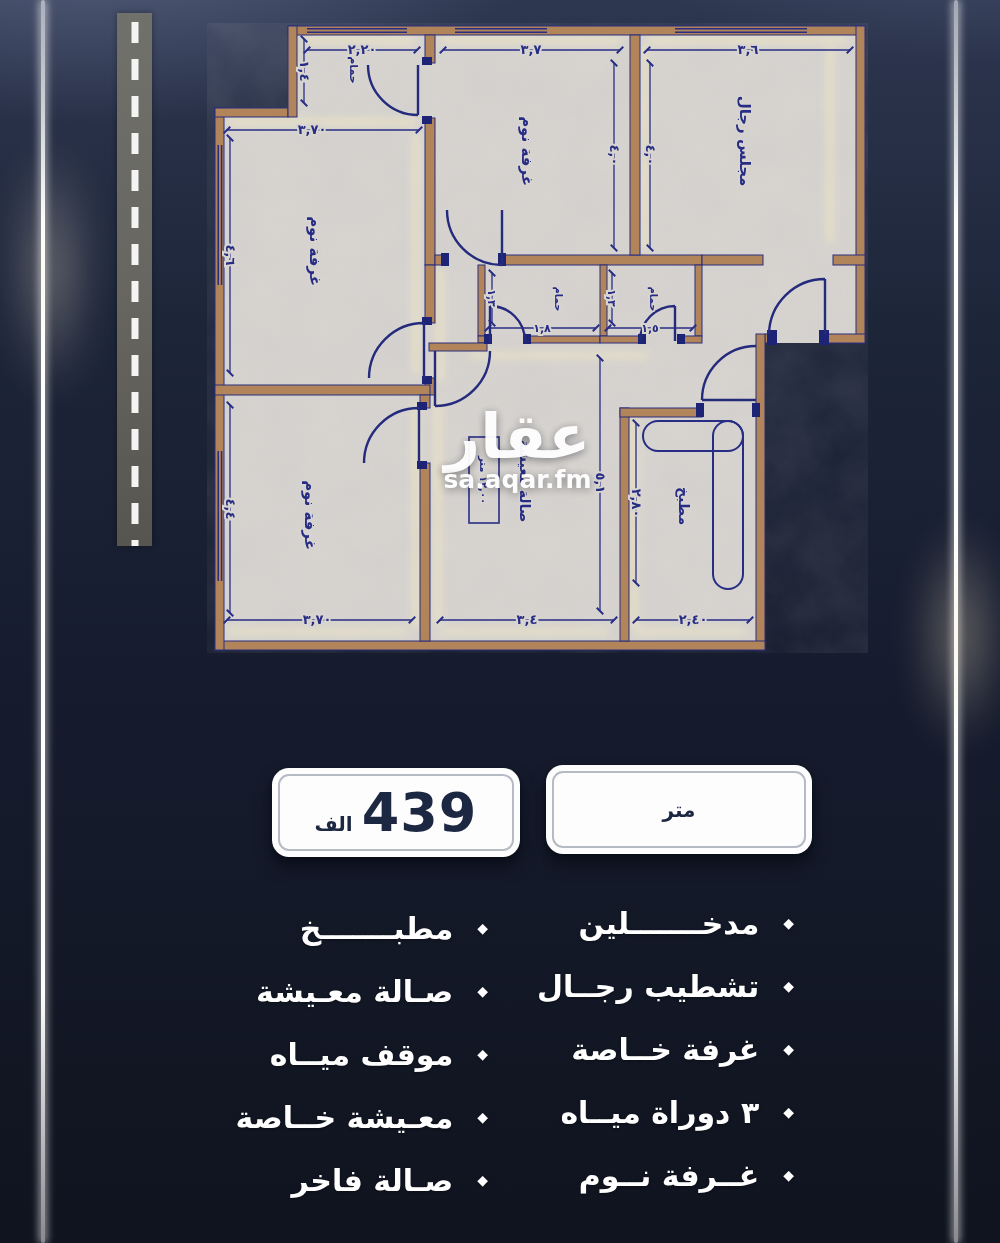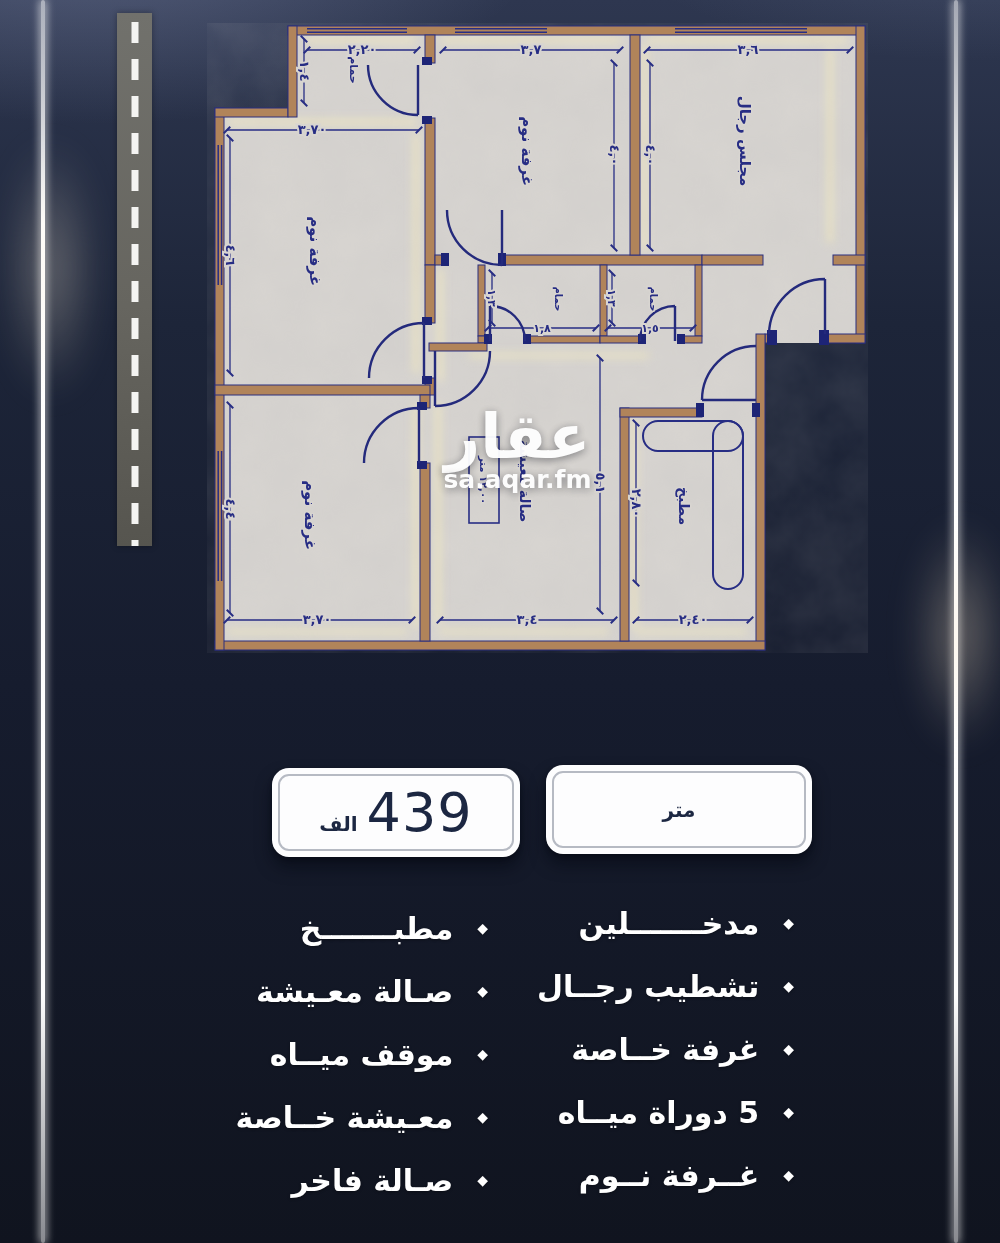--- a/index.html
+++ b/index.html
@@ -30,21 +30,21 @@
   
   #watermark{left:430px;top:404px;width:175px;text-align:center;color:#fff;opacity:.95;text-shadow:0 2px 8px rgba(10,14,25,.45);}
   #wm-logo{font-size:62px;font-weight:bold;line-height:1.05;}
   #wm-site{font-size:25px;font-weight:bold;margin-top:-4px;}
   
   .badge{background:#fdfdfe;border-radius:17px;box-shadow:0 10px 16px rgba(4,7,16,.55),0 2px 4px rgba(4,7,16,.4);display:flex;align-items:center;justify-content:center;}
   .badge::before{content:"";position:absolute;inset:6px;border:2px solid #b6bac3;border-radius:11px;}
   #price-badge{left:272px;top:768px;width:248px;height:89px;}
   #area-badge{left:546px;top:765px;width:266px;height:89px;}
   .badge-inner{direction:rtl;display:flex;align-items:baseline;gap:9px;position:relative;color:#1c2742;}
-  .badge-value{font-size:54px;font-weight:normal;letter-spacing:1px;line-height:1;}
+  .badge-value{font-size:54px;font-weight:bold;letter-spacing:1px;line-height:1;}
   .badge-unit{font-size:20px;font-weight:bold;}
   
   .feature-col{display:flex;flex-direction:column;gap:23px;align-items:flex-start;direction:rtl;}
   #features-right{position:absolute;top:903px;right:206px;}
   #features-left{position:absolute;top:908px;right:512px;}
   .feature-item{display:flex;direction:rtl;align-items:center;gap:24px;height:40px;color:#ffffff;font-size:30px;font-weight:bold;white-space:nowrap;text-shadow:0 1px 3px rgba(0,0,0,.35);}
   .bullet{font-size:14px;line-height:40px;}
 </style>
 </head>
 <body>
@@ -254,21 +254,21 @@
   <div class="feature-item">
       <span class="bullet">◆</span>
       <span>تشطيب رجــال</span>
     </div>
   <div class="feature-item">
       <span class="bullet">◆</span>
       <span>غرفة خــاصة</span>
     </div>
   <div class="feature-item">
       <span class="bullet">◆</span>
-      <span>5 دوراة ميــاه</span>
+      <span>٣ دوراة ميــاه</span>
     </div>
   <div class="feature-item">
       <span class="bullet">◆</span>
       <span>غــرفة نــوم</span>
     </div>
 </div>
 <div class="feature-col" id="features-left">
   <div class="feature-item">
       <span class="bullet">◆</span>
       <span>مطبـــــــخ</span>

